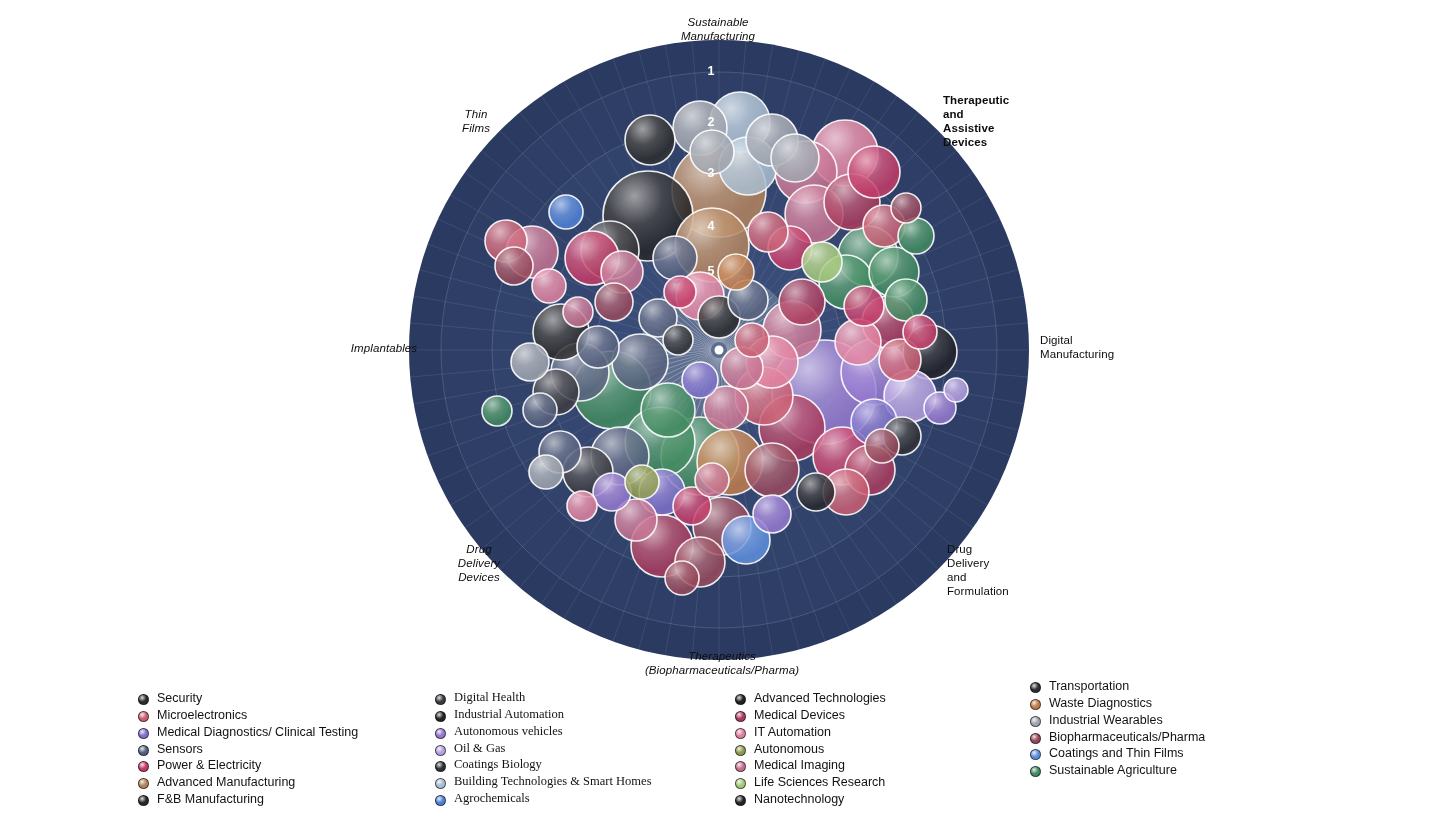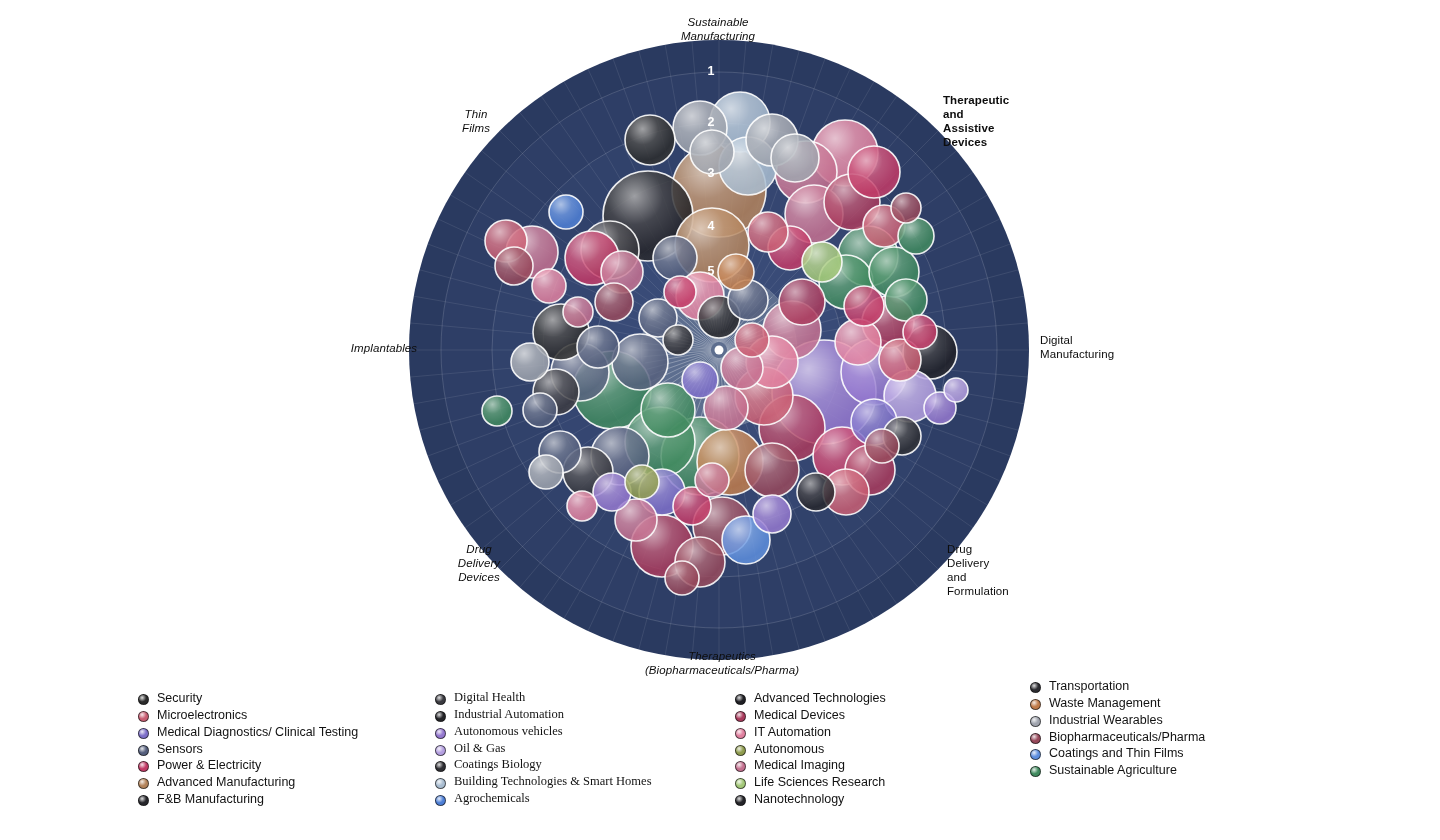--- a/index.html
+++ b/index.html
@@ -520,21 +520,21 @@
           <span class="legend-label">Nanotechnology</span>
         </div>
       </div>
       <div class="legend-col" style="left: 1030px; top: 676px;">
         <div class="legend-item">
           <span class="legend-dot" style="background: radial-gradient(circle at 35% 30%, rgba(255, 255, 255, 0.85), rgba(255, 255, 255, 0) 48%), rgb(44, 44, 49);"></span>
           <span class="legend-label">Transportation</span>
         </div>
         <div class="legend-item">
           <span class="legend-dot" style="background: radial-gradient(circle at 35% 30%, rgba(255, 255, 255, 0.85), rgba(255, 255, 255, 0) 48%), rgb(192, 123, 74);"></span>
-          <span class="legend-label">Waste Management</span>
+          <span class="legend-label">Waste Diagnostics</span>
         </div>
         <div class="legend-item">
           <span class="legend-dot" style="background: radial-gradient(circle at 35% 30%, rgba(255, 255, 255, 0.85), rgba(255, 255, 255, 0) 48%), rgb(159, 163, 173);"></span>
           <span class="legend-label">Industrial Wearables</span>
         </div>
         <div class="legend-item">
           <span class="legend-dot" style="background: radial-gradient(circle at 35% 30%, rgba(255, 255, 255, 0.85), rgba(255, 255, 255, 0) 48%), rgb(150, 72, 90);"></span>
           <span class="legend-label">Biopharmaceuticals/Pharma</span>
         </div>
         <div class="legend-item">

